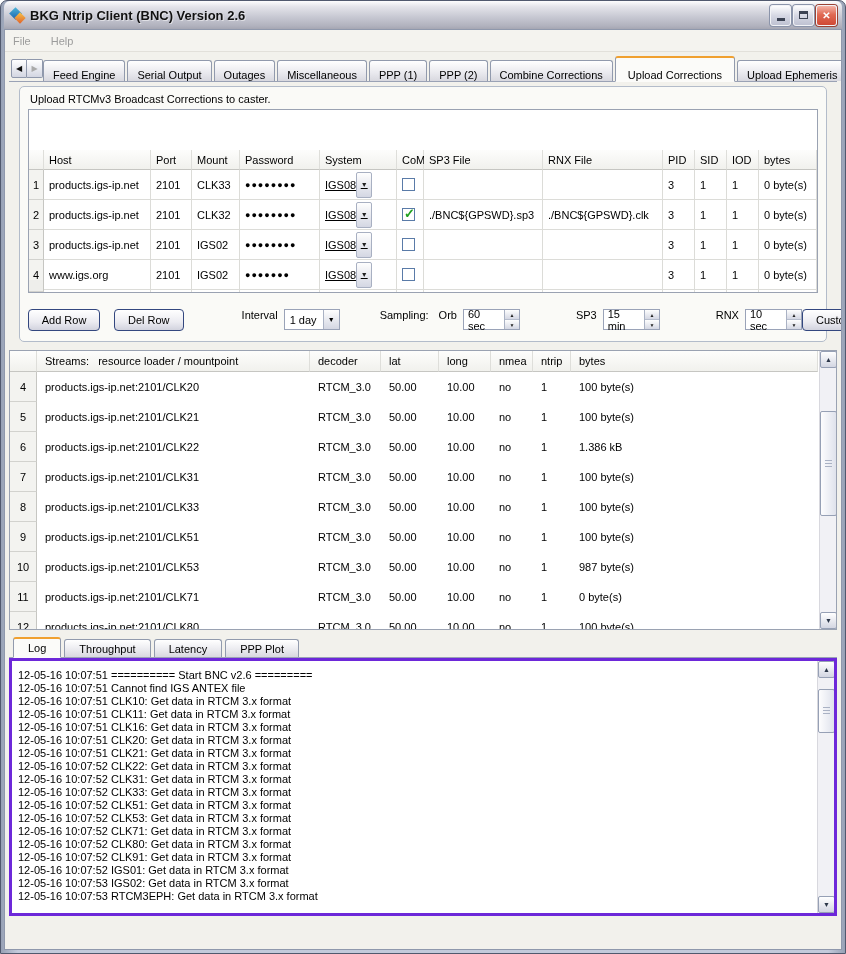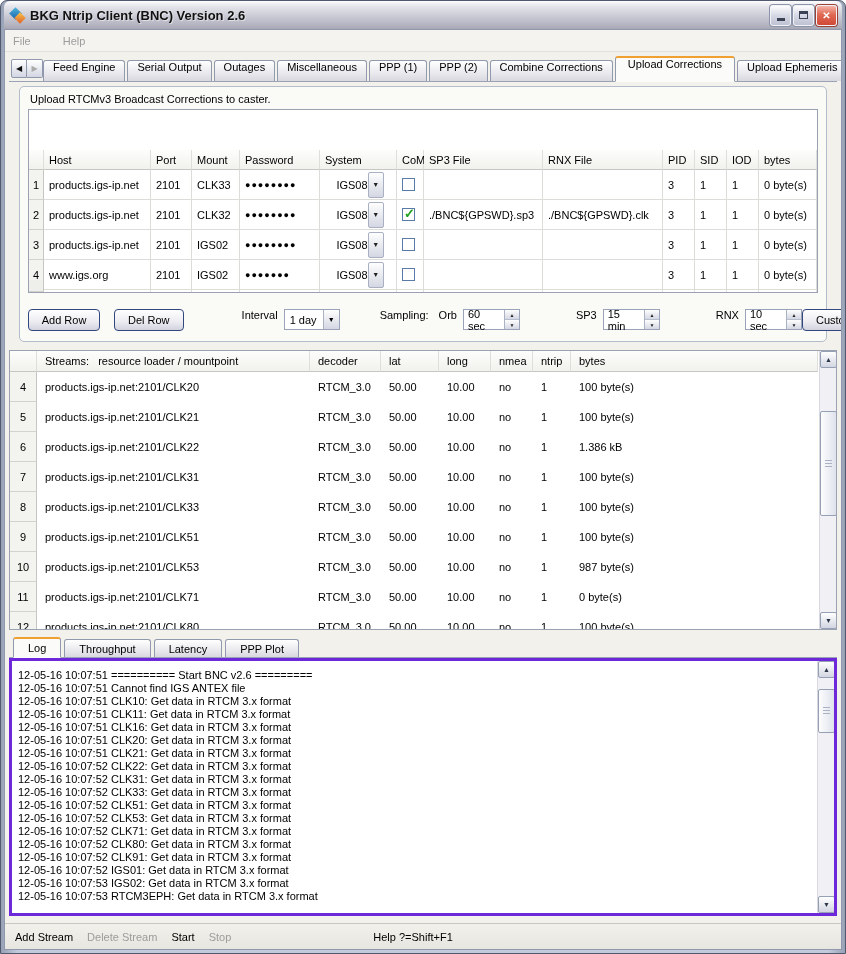--- a/index.html
+++ b/index.html
@@ -23,29 +23,29 @@
   .winbtn { width:21px; height:21px; margin-left:2px; border-radius:3px; border:1px solid #f2f3f7;
     box-shadow:0 0 0 1px #8b94aa; display:flex; align-items:center; justify-content:center;
     font-size:10px; font-weight:bold; color:#3b4253;
     background:linear-gradient(180deg,#fdfdfe,#d6d8e4 50%,#bfc2d2); }
   .winbtn.close { background:linear-gradient(180deg,#f3b3a7,#e06a54 45%,#cf4936); color:#fff; box-shadow:0 0 0 1px #9a4234; }
   .winbtn .minglyph { width:8px; height:3px; background:#3b4253; margin-top:9px; }
   .winbtn .maxglyph { width:9px; height:8px; border:1px solid #3b4253; border-top:3px solid #3b4253; }
 
   .client { flex:1; display:flex; flex-direction:column; background:#f2f1ec; border:1px solid #8f98ac; overflow:hidden; }
   .menubar { height:22px; flex:0 0 22px; display:flex; align-items:center; background:#f4f3ef;
-    border-bottom:1px solid #e2e0da; padding-left:8px;gap:12px; }
+    border-bottom:1px solid #e2e0da; padding-left:8px; }
   .menu-item { color:#9c9c9c; margin-right:20px; }
 
   .main { flex:1; padding:2px 4px 0 4px; display:flex; flex-direction:column; overflow:hidden; }
 
   
   .tabstrip { display:flex; align-items:flex-end; height:28px; flex:0 0 28px; padding-left:2px;
     border-bottom:1px solid #9aa2b5; position:relative; }
-  .tab { height:21px; display:flex; align-items:flex-start; padding:0 9px; margin-right:2px;
+  .tab { height:21px; display:flex; align-items:flex-end; padding:0 9px; margin-right:2px;
     border:1px solid #919aad; border-bottom:none; border-radius:3px 3px 0 0;
     background:linear-gradient(180deg,#ffffff,#e9e9ee 60%,#d8d8df); white-space:nowrap; }
   .tab.active { height:26px; background:#fbfbf9; border-top:2px solid #f0a030; font-size:11px;
     padding:0 12px; position:relative; z-index:2; margin-bottom:-1px; border-bottom:1px solid #fbfbf9; }
   .tab-scroll { margin-left:auto; display:flex; margin-bottom:3px; }
   .tsbtn { width:16px; height:19px; border:1px solid #8f98ac; background:linear-gradient(180deg,#fff,#d3d6e2);
     display:flex; align-items:center; justify-content:center; font-size:8px; color:#111; }
   .tsbtn.left { border-radius:2px 0 0 2px; }
   .tsbtn.right { border-radius:0 2px 2px 0; color:#aaa; border-left:none; }
 
@@ -58,21 +58,21 @@
   .utable { display:grid; grid-template-columns:15px 107px 41px 48px 80px 77px 27px 119px 120px 32px 32px 32px 1fr;margin-top:40px; }
   .utable .hcell { height:20px; display:flex; align-items:center; padding-left:5px;
     background:linear-gradient(180deg,#fdfdfc,#f1f1ed); border-right:1px solid #dededa; border-bottom:1px solid #c6c6c2; }
   .utable .hcell.first { padding:0; }
   .urow { display:contents; }
   .ucell { height:30px; display:flex; align-items:center; padding-left:5px;
     border-right:1px solid #dcdcd8; border-bottom:1px solid #dcdcd8; background:#fff; overflow:hidden; white-space:nowrap; }
   .ucell.rownum { background:#f3f3f0; justify-content:center; padding-left:0;
     border-right:1px solid #c6c6c2; border-bottom:1px solid #d2d2ce; }
   .pwd { font-size:9px; letter-spacing:1px; }
-  .system-cell { justify-content:center; padding-right:1px; }
+  .system-cell { justify-content:flex-start; padding-right:1px;text-decoration:underline; }
   .combo-arrow { width:16px; height:26px; border:1px solid #a8b0c2; border-radius:2px;
     background:linear-gradient(180deg,#fefefe,#d4d7e3); display:flex; align-items:center; justify-content:center;
     font-size:7px; color:#222; flex:0 0 16px; }
   .cb { width:13px; height:13px; border:1px solid #5a7ba8; background:#fff; position:relative; flex:0 0 13px; }
   .cb.checked::after { content:"✓"; position:absolute; left:1px; top:-3px; color:#21a121; font-size:13px; font-weight:bold; }
   .stub { position:absolute; left:0; top:170px; width:15px; height:12px;
     background:#eeeeeb; border-right:1px solid #c6c6c2; border-bottom:1px solid #d2d2ce; }
 
   .ctl-row { margin-top:auto; display:flex; height:26px; flex:0 0 26px; }
   .xpbtn { height:22px; padding:0 13px; border:1px solid #33477f; border-radius:4px;
@@ -505,22 +505,15 @@
         <div class="logline">12-05-16 10:07:51 ========== Start BNC v2.6 =========</div><div class="logline">12-05-16 10:07:51 Cannot find IGS ANTEX file</div><div class="logline">12-05-16 10:07:51 CLK10: Get data in RTCM 3.x format</div><div class="logline">12-05-16 10:07:51 CLK11: Get data in RTCM 3.x format</div><div class="logline">12-05-16 10:07:51 CLK16: Get data in RTCM 3.x format</div><div class="logline">12-05-16 10:07:51 CLK20: Get data in RTCM 3.x format</div><div class="logline">12-05-16 10:07:51 CLK21: Get data in RTCM 3.x format</div><div class="logline">12-05-16 10:07:52 CLK22: Get data in RTCM 3.x format</div><div class="logline">12-05-16 10:07:52 CLK31: Get data in RTCM 3.x format</div><div class="logline">12-05-16 10:07:52 CLK33: Get data in RTCM 3.x format</div><div class="logline">12-05-16 10:07:52 CLK51: Get data in RTCM 3.x format</div><div class="logline">12-05-16 10:07:52 CLK53: Get data in RTCM 3.x format</div><div class="logline">12-05-16 10:07:52 CLK71: Get data in RTCM 3.x format</div><div class="logline">12-05-16 10:07:52 CLK80: Get data in RTCM 3.x format</div><div class="logline">12-05-16 10:07:52 CLK91: Get data in RTCM 3.x format</div><div class="logline">12-05-16 10:07:52 IGS01: Get data in RTCM 3.x format</div><div class="logline">12-05-16 10:07:53 IGS02: Get data in RTCM 3.x format</div><div class="logline">12-05-16 10:07:53 RTCM3EPH: Get data in RTCM 3.x format</div></div>
         <div class="vscroll">
           <div class="sbtn up">▲</div>
           <div class="sthumb" style="top:28px;height:44px"></div>
           <div class="sbtn down">▼</div>
         </div>
       </div>
 
     </div>
 
-    <div class="statusbar">
-      <span class="sb-item on">Add Stream</span>
-      <span class="sb-item">Delete Stream</span>
-      <span class="sb-item on">Start</span>
-      <span class="sb-item">Stop</span>
-      <span class="sb-help">Help ?=Shift+F1</span>
-    </div>
 
   </div>
 </div>
 
 </body></html>

